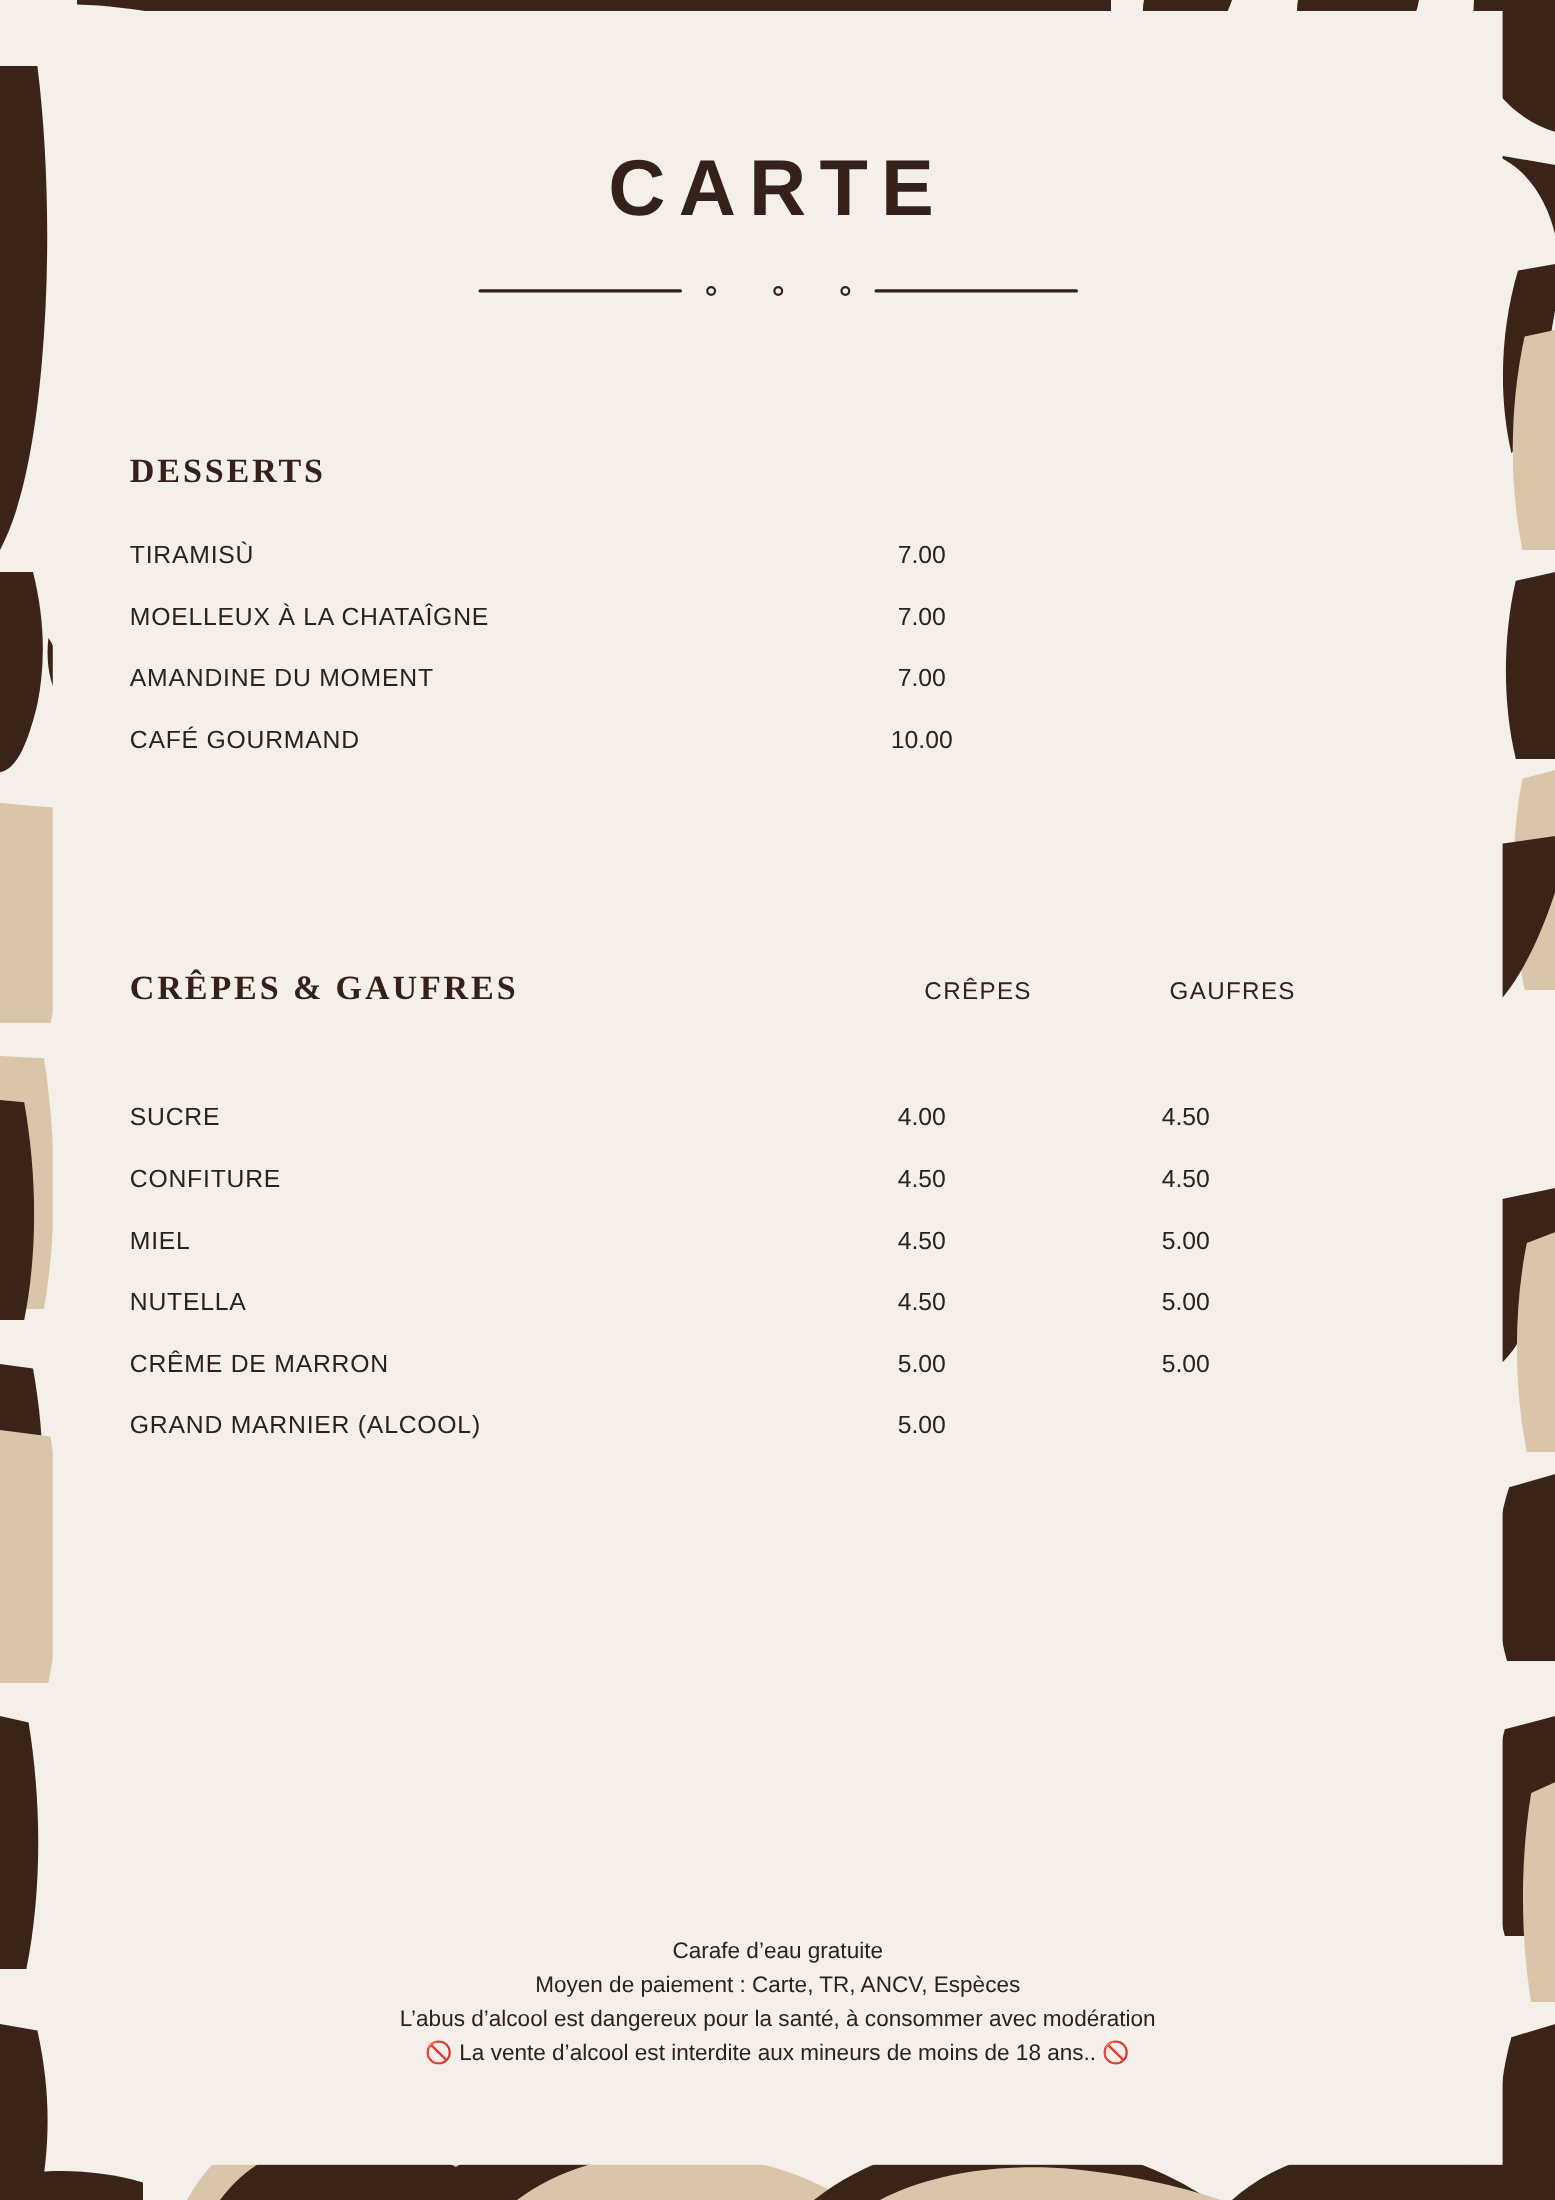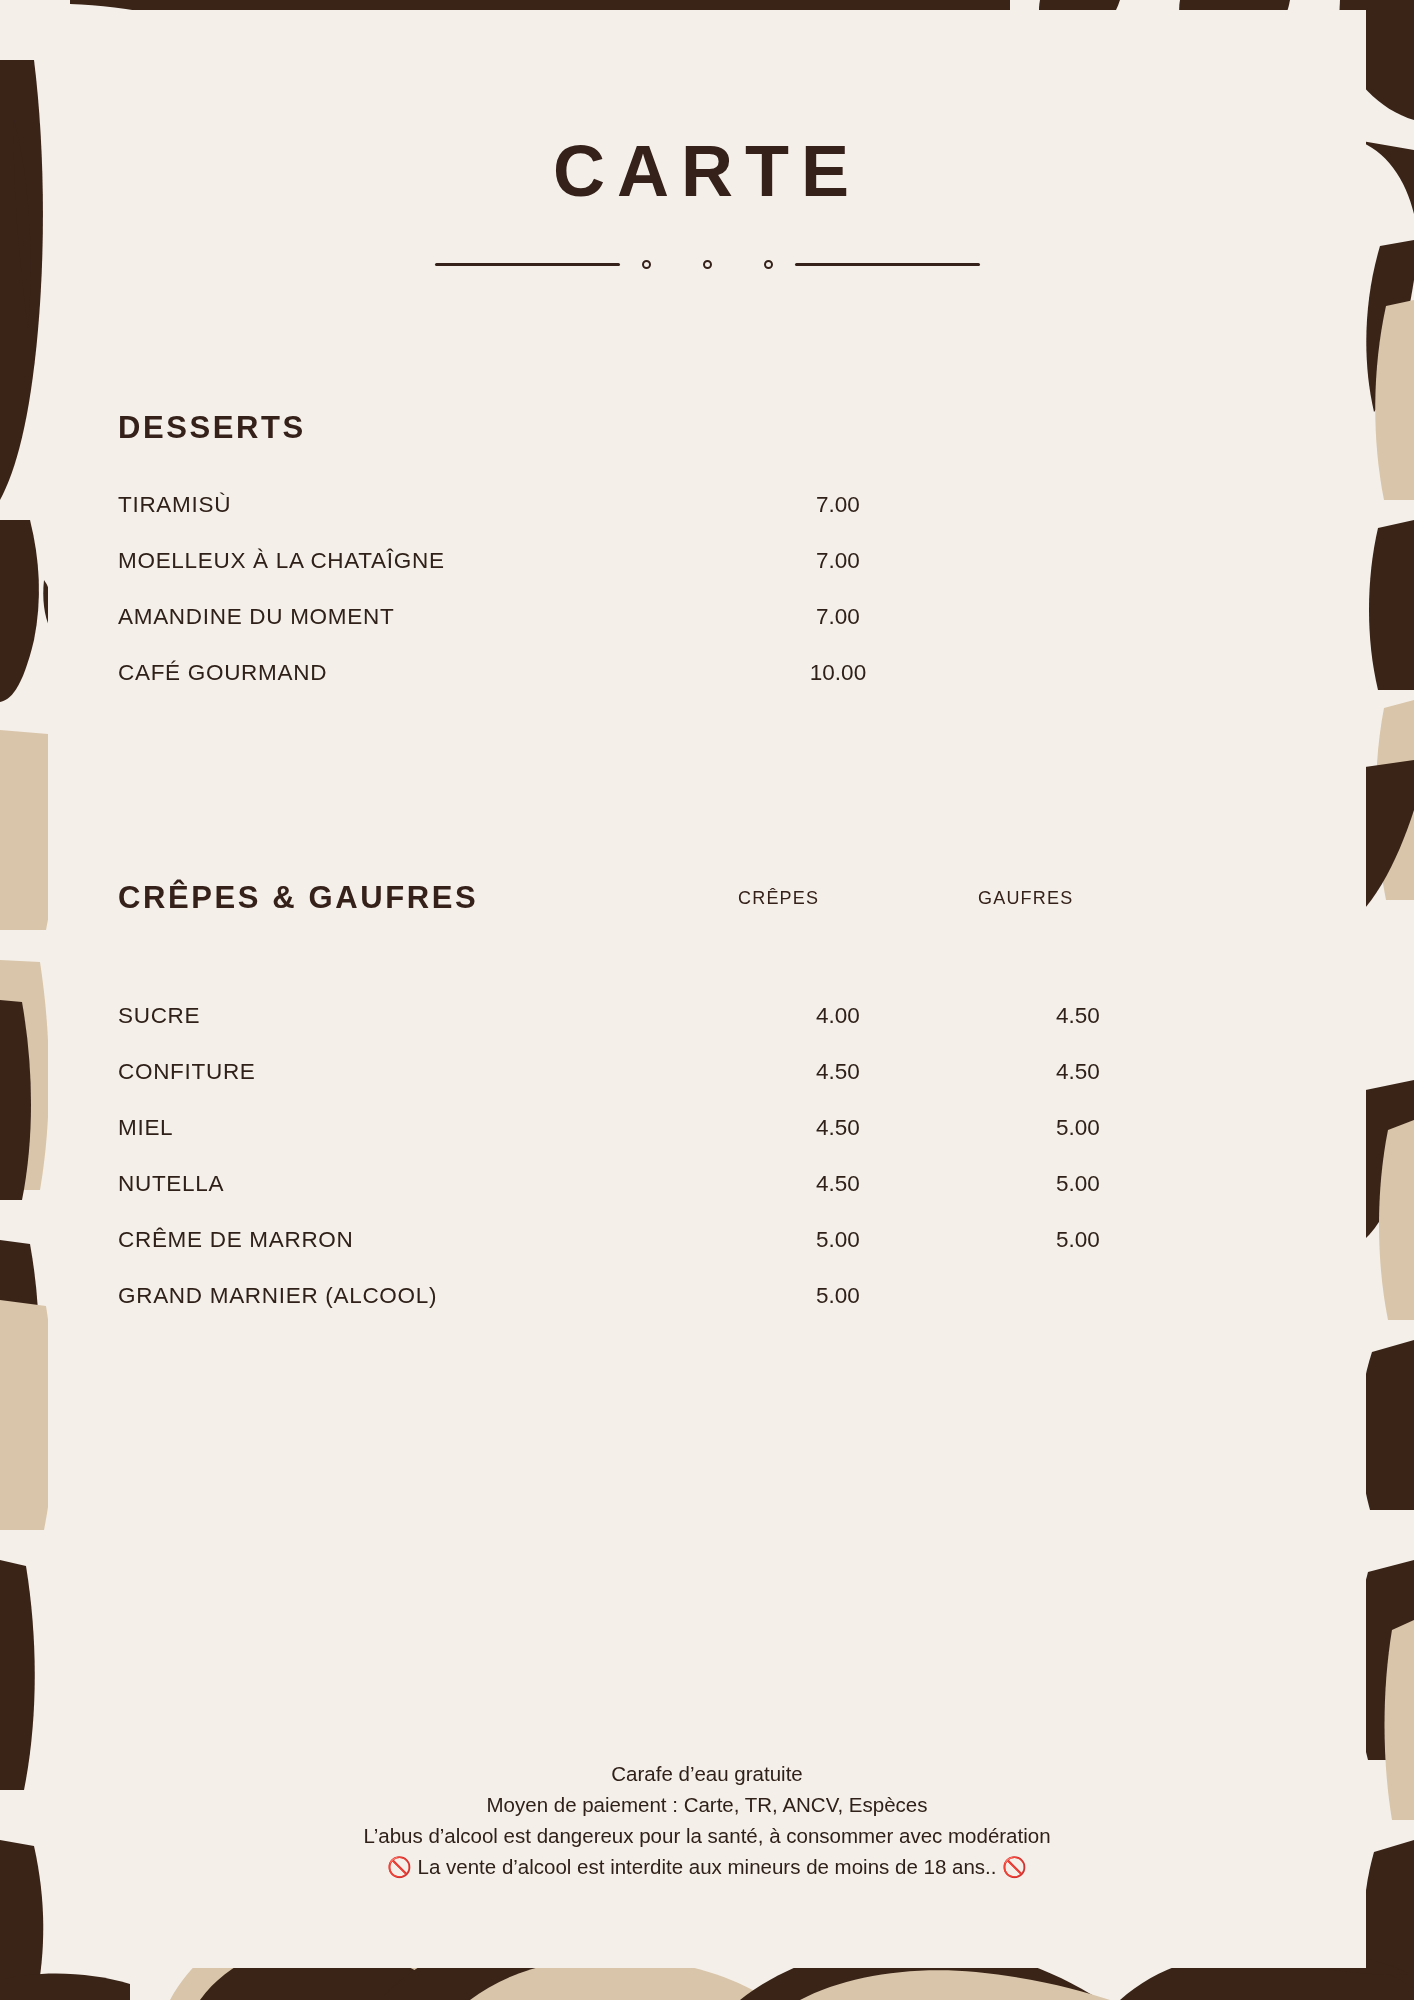--- a/index.html
+++ b/index.html
@@ -96,36 +96,37 @@
     position: absolute;
     left: 118px;
     width: 1106px;
   }
   .section-title {
     font-size: 31px;
     font-weight: bold;
     letter-spacing: 2.6px;
     color: #35211a;
     text-transform: uppercase;
+    font-family: Liberation Serif, serif;
   }
 
   
   .col-headers {
     position: absolute;
     top: 0;
     left: 0;
     width: 1106px;
     height: 34px;
   }
   .col-head {
     position: absolute;
-    font-size: 18px;
+    font-size: 22px;
     letter-spacing: 1.2px;
     color: #35211a;
-    text-align: left;
+    text-align: right;
   }
   .col-head.c1 { left: 620px; width: 200px; }
   .col-head.c2 { left: 860px; width: 200px; }
 
   .rows { position: relative; }
   .row {
     position: relative;
     height: 56px;
   }
   .row .name {

